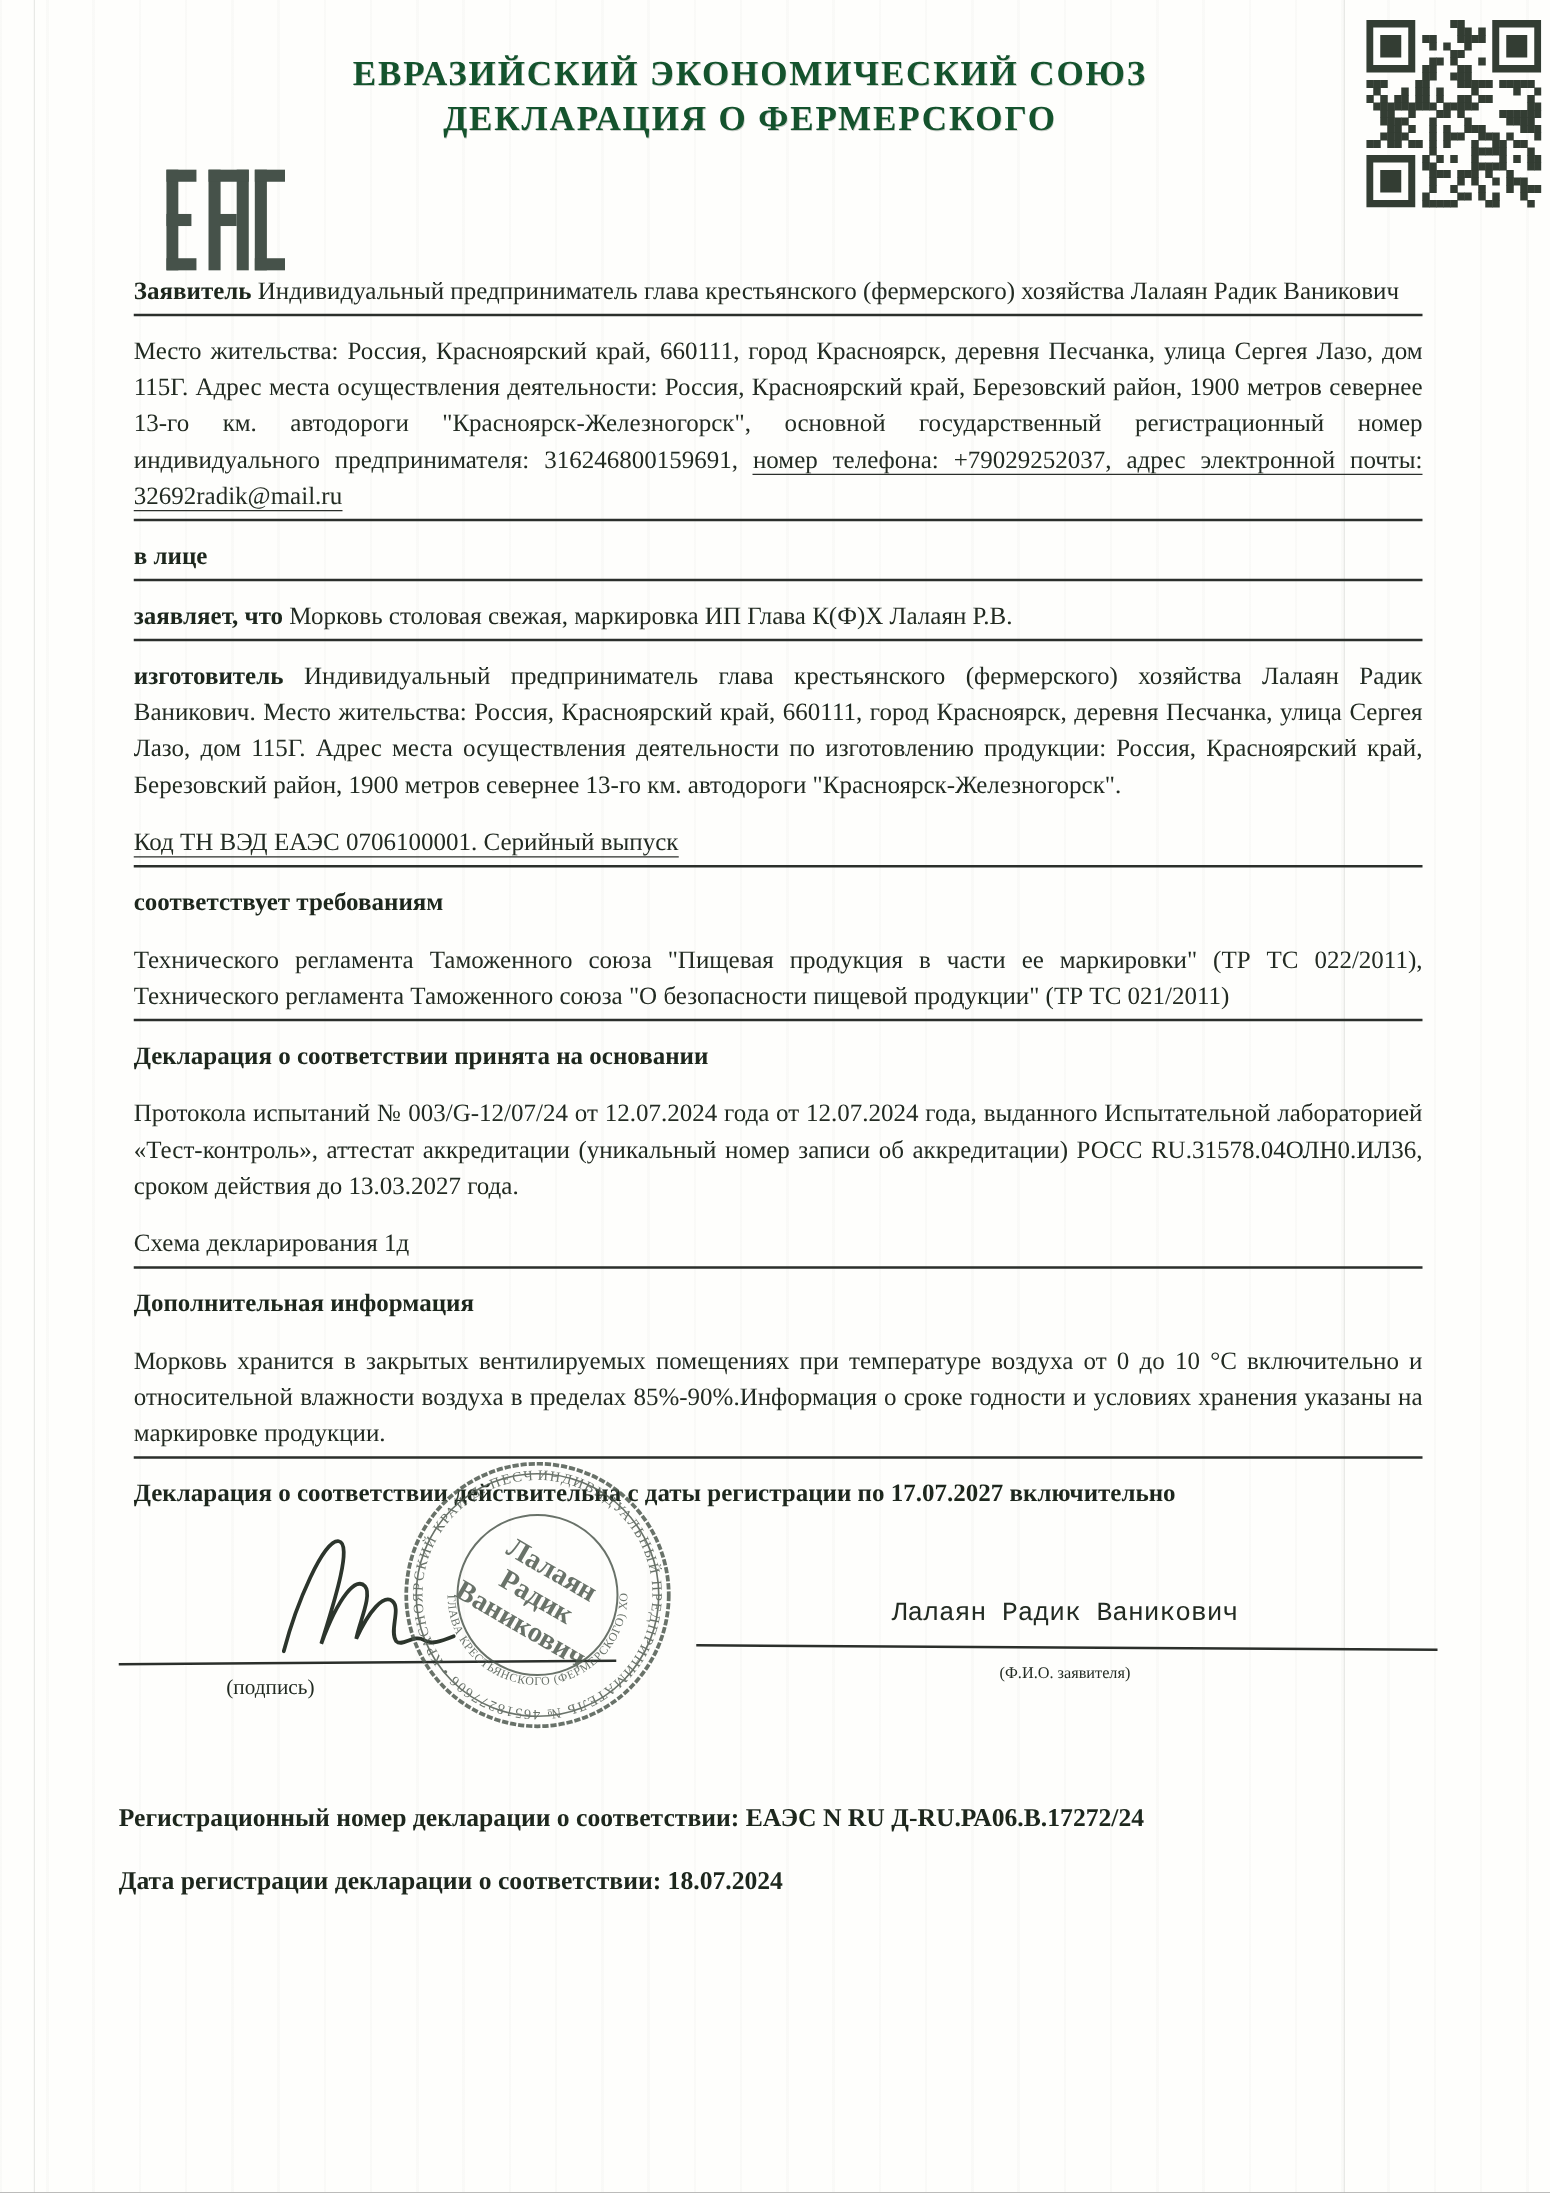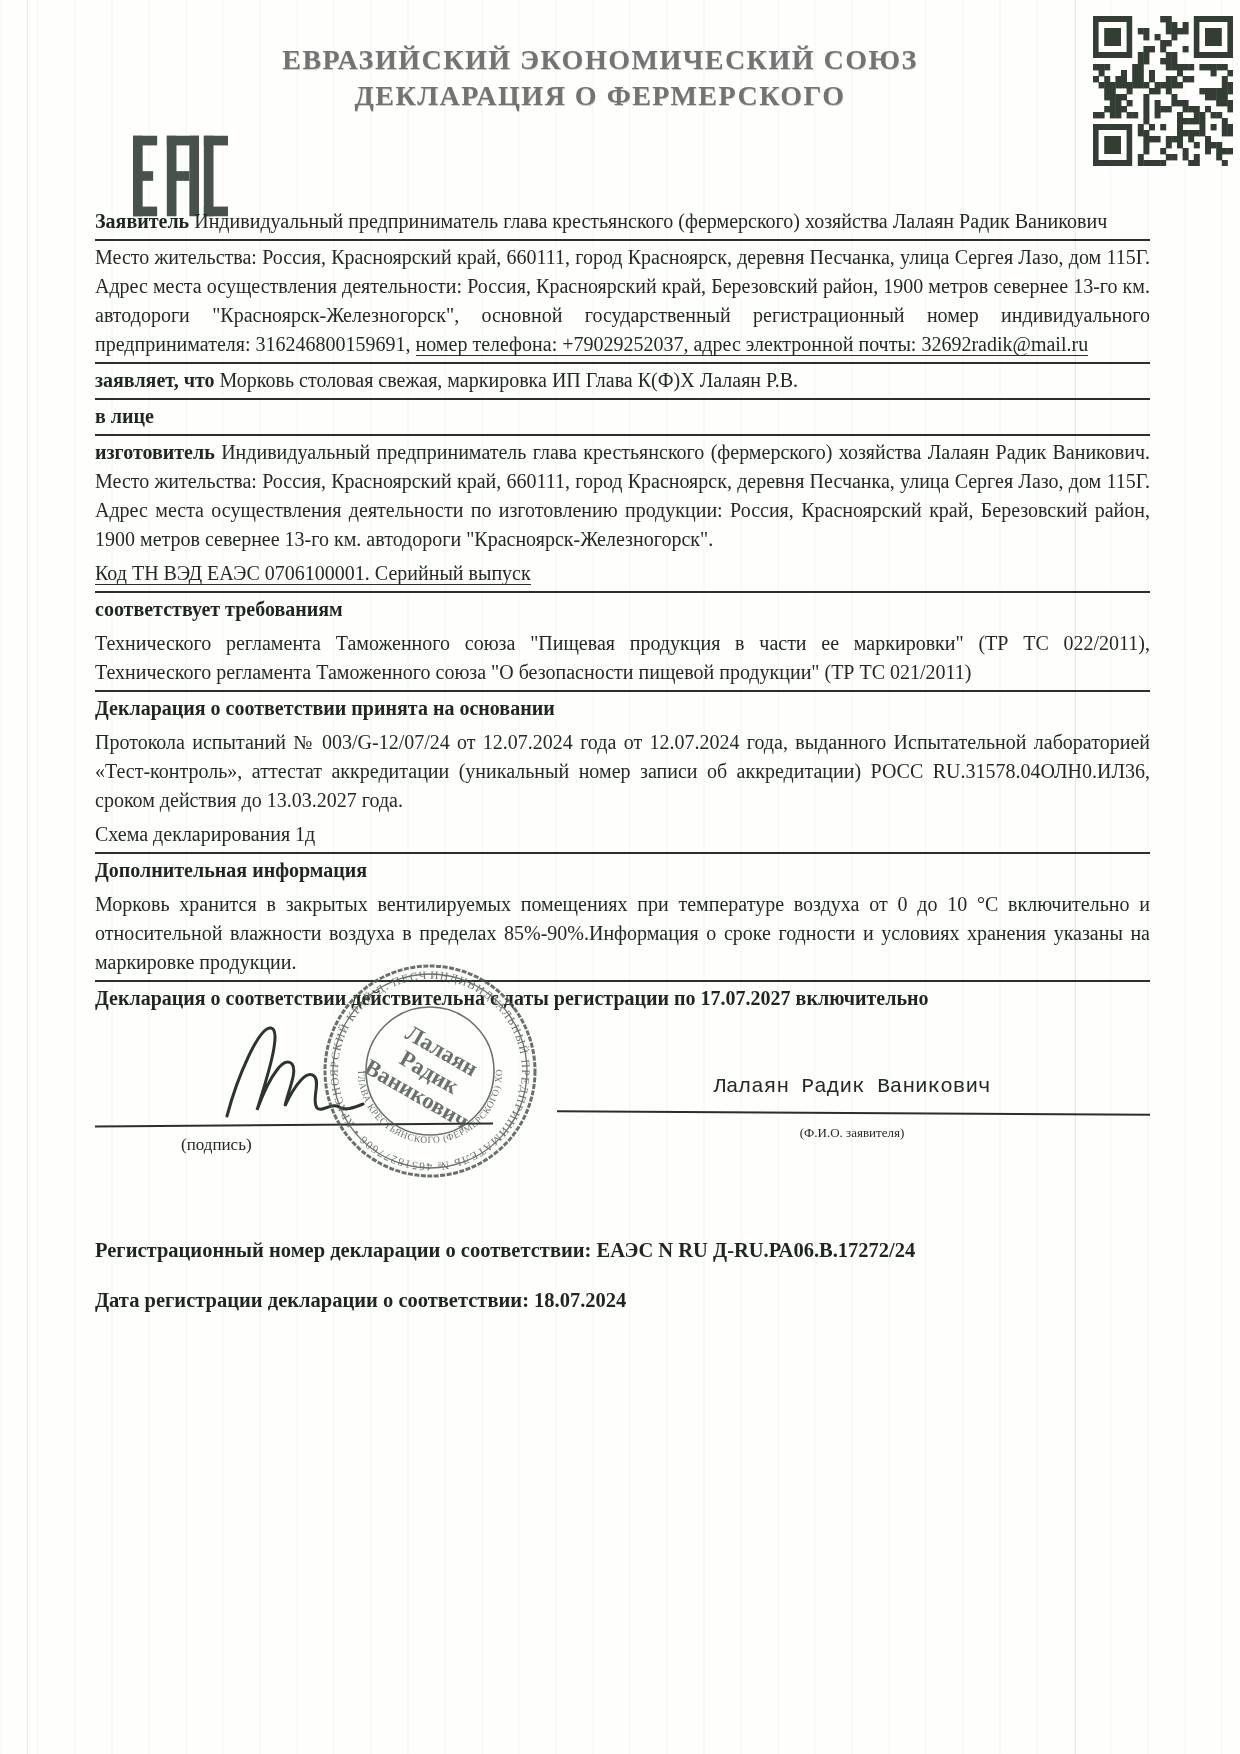--- a/index.html
+++ b/index.html
@@ -12,28 +12,28 @@
   .page::before{
     content:"";position:absolute;inset:0;pointer-events:none;
     background:
       repeating-linear-gradient(90deg, rgba(60,70,60,0.025) 0 2px, transparent 2px 37px);
   }
   .fold-line{position:absolute;top:0;bottom:0;width:1px;background:rgba(40,50,40,0.10);pointer-events:none;}
   .fold-a{left:27px;} .fold-b{left:1075px;}
 
   .header{position:absolute;left:170px;top:42px;width:860px;text-align:center;}
   .header .t1,.header .t2{
-    font-weight:700;font-size:28px;line-height:36px;letter-spacing:1.5px;color:#737373;
+    font-weight:700;font-size:28px;line-height:36px;letter-spacing:1.5px;color:#14532d;
     text-shadow:0.5px 0.5px 0 rgba(40,60,45,0.25);
   }
   .eac-logo{position:absolute;left:133px;top:126px;width:95px;height:100px;}
   .qr{position:absolute;left:1093px;top:16px;width:140px;height:150px;}
 
   .content{position:absolute;left:95px;top:205px;width:1055px;font-size:20px;line-height:29px;}
-  .blk{margin:0;padding:2px 0 3px 0;}
+  .blk{margin:12px;padding:2px 0 3px 0;}
   .sect{border-bottom:2px solid #2b2f2b;}
   .just{text-align:justify;}
   b,.bold{font-weight:700;color:#1d271d;}
   .ul{border-bottom:1.6px solid #2b2f2b;}
 
   .sig-zone{position:relative;height:182px;margin-top:4px;}
   .sig-svg{position:absolute;left:118px;top:-8px;width:175px;height:112px;}
   .sig-line{position:absolute;left:0;top:104px;width:398px;height:2px;background:#2b2f2b;transform:rotate(-0.4deg);}
   .sig-caption{position:absolute;left:86px;top:110px;font-size:17px;}
   .stamp{position:absolute;left:222px;top:-62px;width:226px;height:226px;opacity:0.82;}
@@ -290,26 +290,26 @@
       <b>Заявитель</b>
       <span>Индивидуальный предприниматель глава крестьянского (фермерского) хозяйства Лалаян Радик Ваникович</span>
     </p>
 
     <p class="blk sect just">
       <span>Место жительства: Россия, Красноярский край, 660111, город Красноярск, деревня Песчанка, улица Сергея Лазо, дом 115Г. Адрес места осуществления деятельности: Россия, Красноярский край, Березовский район, 1900 метров севернее 13-го км. автодороги "Красноярск-Железногорск", основной государственный регистрационный номер индивидуального предпринимателя: 316246800159691, </span>
       <span class="ul">номер телефона: +79029252037, адрес электронной почты: 32692radik@mail.ru</span>
     </p>
 
     <p class="blk sect">
+      <b>в лице</b>
+    </p>
+
+    <p class="blk sect">
       <b>заявляет, что</b>
       <span>Морковь столовая свежая, маркировка ИП Глава К(Ф)Х Лалаян Р.В.</span>
-    </p>
-
-    <p class="blk sect">
-      <b>в лице</b>
     </p>
 
     <p class="blk just">
       <b>изготовитель</b>
       <span>Индивидуальный предприниматель глава крестьянского (фермерского) хозяйства Лалаян Радик Ваникович. Место жительства: Россия, Красноярский край, 660111, город Красноярск, деревня Песчанка, улица Сергея Лазо, дом 115Г. Адрес места осуществления деятельности по изготовлению продукции: Россия, Красноярский край, Березовский район, 1900 метров севернее 13-го км. автодороги "Красноярск-Железногорск".</span>
     </p>
 
 
     <p class="blk sect">
       <span class="ul">Код ТН ВЭД ЕАЭС 0706100001. Серийный выпуск</span>

